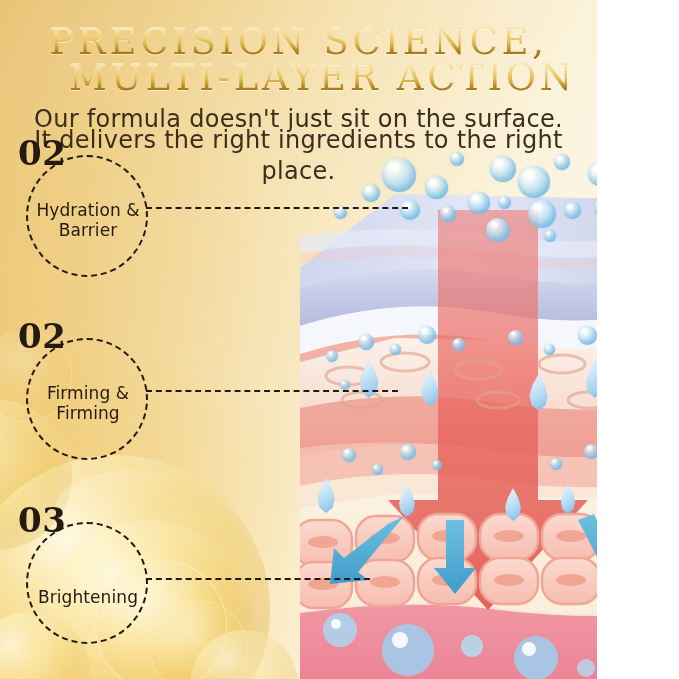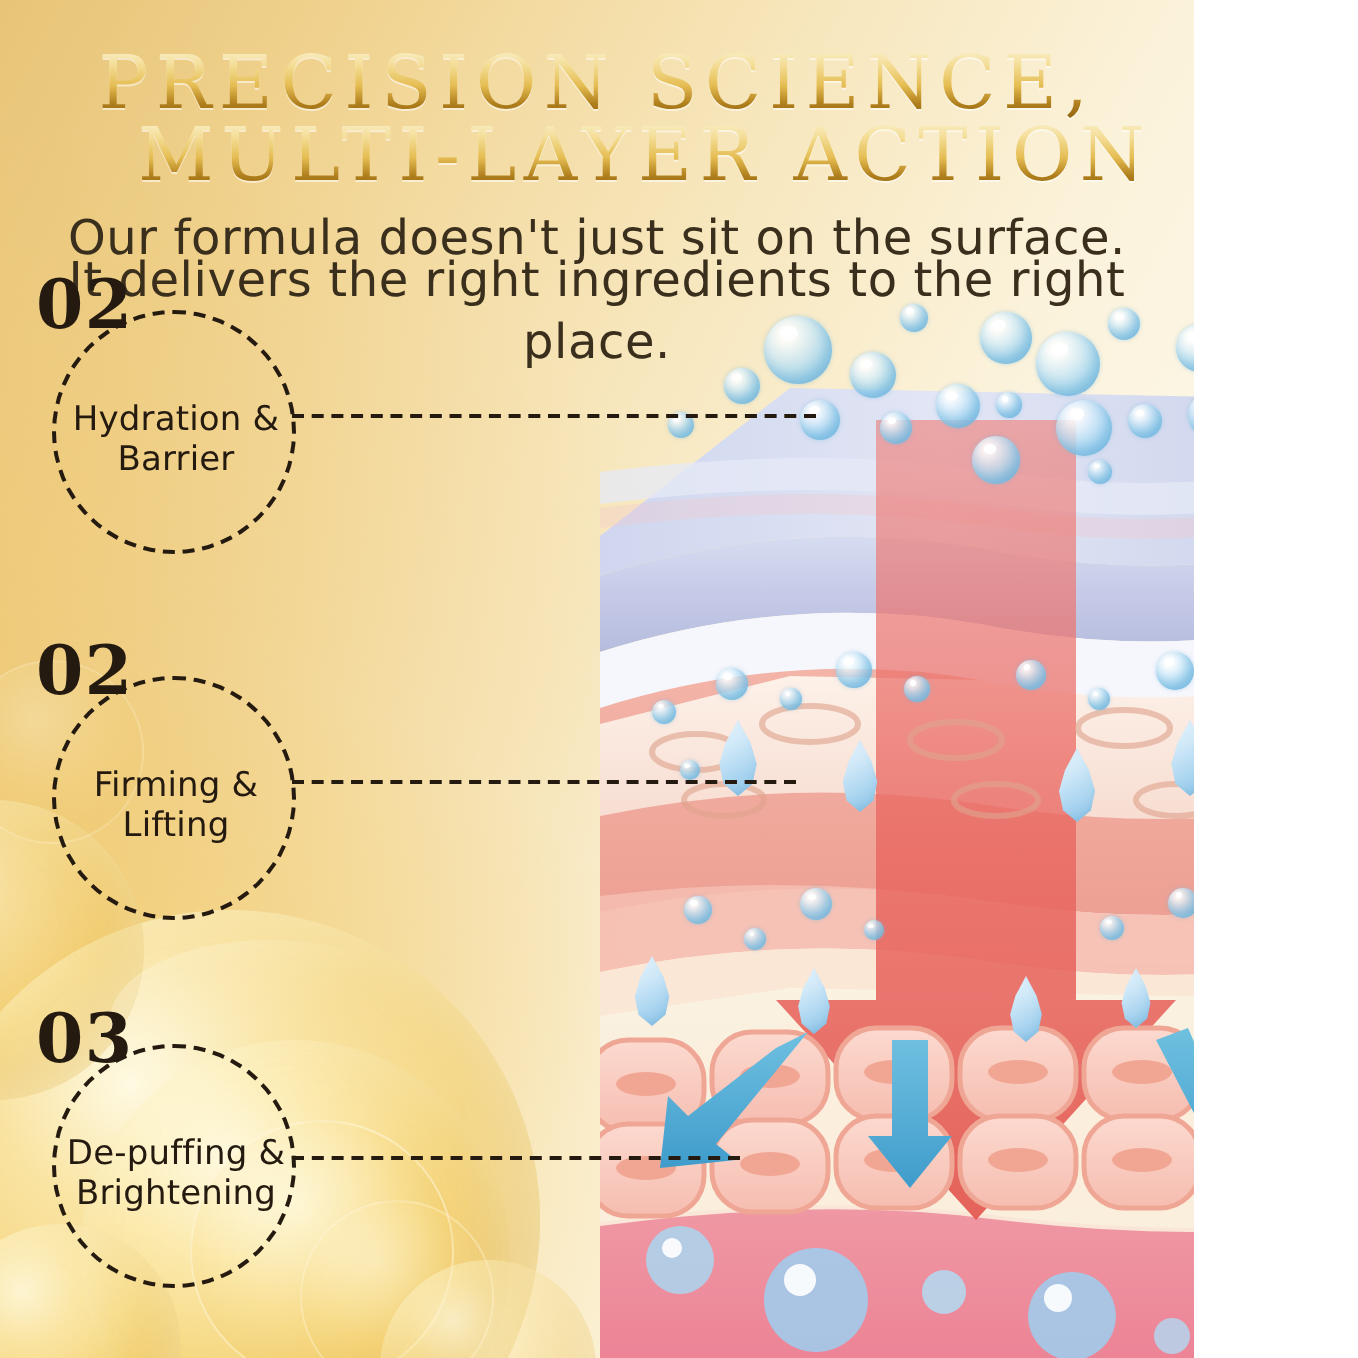--- a/index.html
+++ b/index.html
@@ -310,26 +310,26 @@
       <span>Hydration &amp;</span><br>
       <span>Barrier</span>
     </div>
   </div>
 
   <div class="callout" style="left:26px;top:338px;">
     <div class="dashcircle"></div>
     <div class="num">02</div>
     <div class="ctext">
       <span>Firming &amp;</span><br>
-      <span>Lifting</span>
+      <span>Firming</span>
     </div>
   </div>
 
   <div class="callout" style="left:26px;top:522px;">
     <div class="dashcircle"></div>
     <div class="num">03</div>
     <div class="ctext">
-      <span>De-puffing &amp;</span><br>
+      <br>
       <span>Brightening</span>
     </div>
   </div>
 
 </div>
 
 </body></html>

